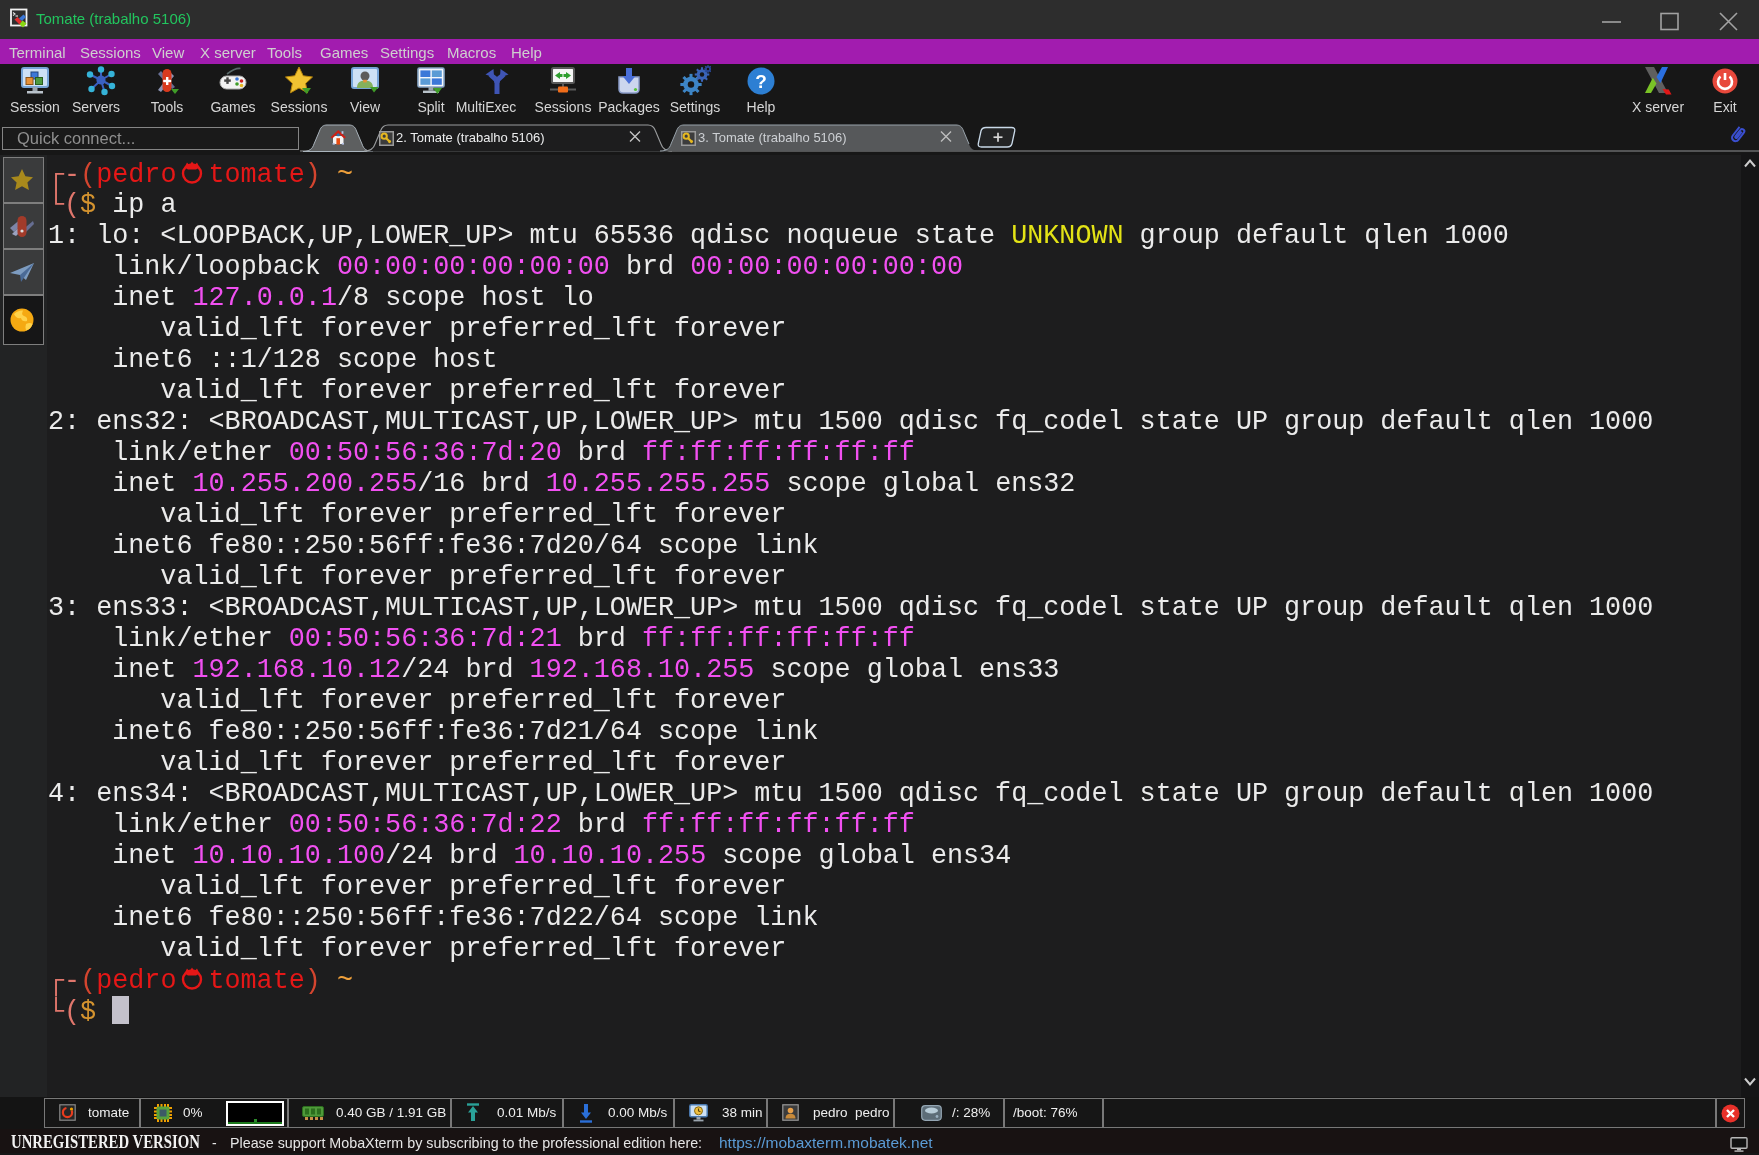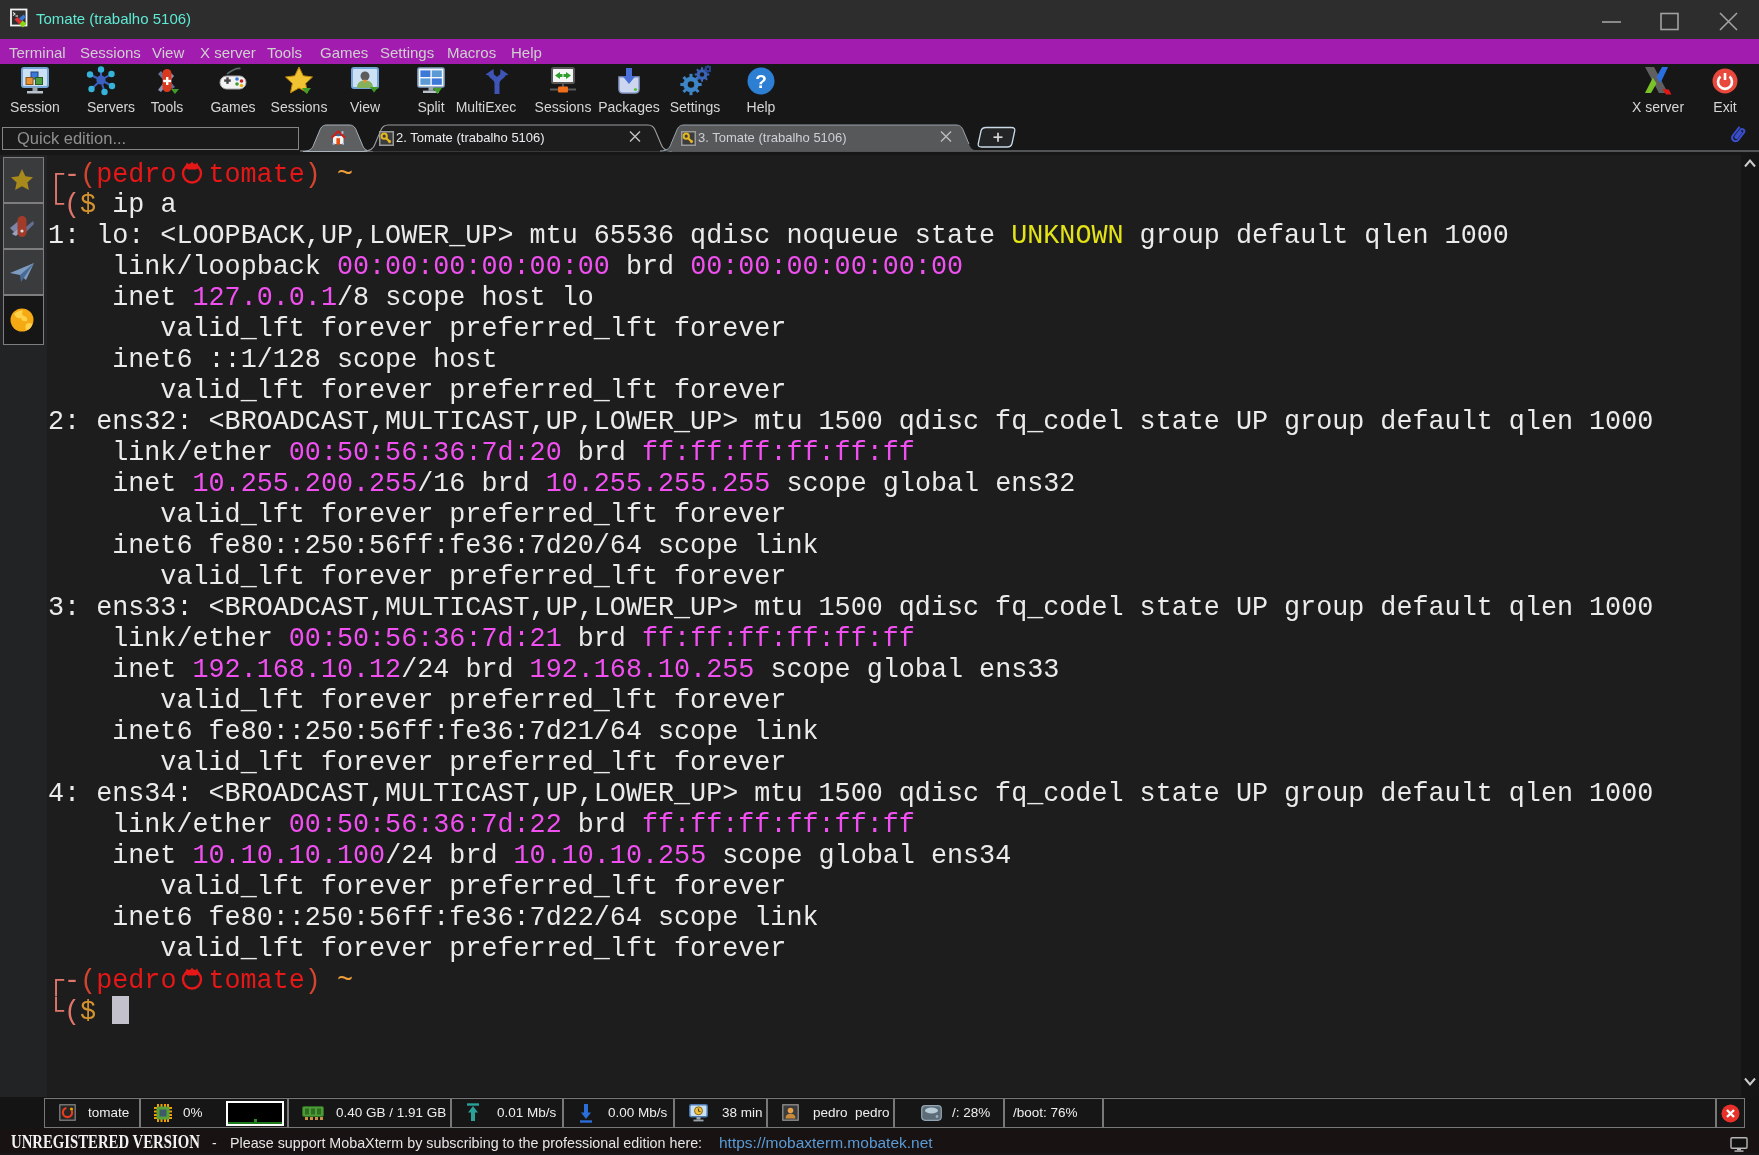--- a/index.html
+++ b/index.html
@@ -33,21 +33,21 @@
 </style></head><body>
 <div id="titlebar">
     <svg class="abs" style="left:10px;top:8px" width="18" height="22" viewBox="0 0 18 22">
       <rect x="1" y="1.5" width="15.5" height="16" fill="#2f2f2f" stroke="#f2f2f2" stroke-width="1.8"></rect>
       <path d="M3 4.5 L5 6 L3 7.5" stroke="#e8e8e8" stroke-width="1.1" fill="none"></path>
       <line x1="5.5" y1="8" x2="8" y2="8" stroke="#e8e8e8" stroke-width="1.1"></line>
       <path d="M4.5 11.5 L9.5 16.5 L12 13.5 L7.5 9 Z" fill="#e02e2e"></path>
       <path d="M9 10.5 L13.5 6.5 L16 9 L12 13 Z" fill="#3c78d8"></path>
       <path d="M9.5 16.5 L13 19.5 L16.5 15.5 L12.5 12.5 Z" fill="#8ad813"></path>
     </svg>
-    <div class="abs" style="left:36px;top:10px;font-size:15px;color:#5eead4">Tomate (trabalho 5106)</div>
+    <div class="abs" style="left:36px;top:10px;font-size:15px;color:#22c55e">Tomate (trabalho 5106)</div>
     <svg class="abs" style="left:1595px;top:8px" width="150" height="24" viewBox="0 0 150 24">
       <line x1="7" y1="14" x2="26" y2="14" stroke="#a2a2a2" stroke-width="1.6"></line>
       <rect x="66" y="5.5" width="17" height="16" fill="none" stroke="#a2a2a2" stroke-width="1.6"></rect>
       <path d="M125 5 L142 22 M142 5 L125 22" stroke="#a2a2a2" stroke-width="1.6"></path>
     </svg>
   </div>
 <div id="menubar">
     <span class="mi" style="left:9px">Terminal</span>
     <span class="mi" style="left:80px">Sessions</span>
     <span class="mi" style="left:152px">View</span>
@@ -76,21 +76,21 @@
       <line x1="16" y1="15" x2="6.5" y2="24" stroke="#3a60c0" stroke-width="2"></line>
       <line x1="16" y1="15" x2="5" y2="9.5" stroke="#3a60c0" stroke-width="2"></line>
       <circle cx="16" cy="4.5" r="3.2" fill="#35b3d8"></circle>
       <circle cx="26.5" cy="9" r="3.2" fill="#35b3d8"></circle>
       <circle cx="27" cy="21" r="3.2" fill="#35b3d8"></circle>
       <circle cx="19.5" cy="27" r="3.2" fill="#35b3d8"></circle>
       <circle cx="6.5" cy="24" r="3.2" fill="#35b3d8"></circle>
       <circle cx="5" cy="9.5" r="3.2" fill="#35b3d8"></circle>
       <circle cx="16" cy="15" r="4.6" fill="#3a60c0"></circle>
     </svg>
-    <div class="tblabel" style="left:51px">Servers</div>
+    <div class="tblabel" style="left:36px">Servers</div>
     <svg class="abs" style="left:151px;top:1px" width="32" height="32" viewBox="0 0 32 32">
       <path d="M7 25 L20 8 L23 11 L10 27 Z" fill="#8d95b5"></path>
       <path d="M24 22 L10 6 L7 9 L21 24 Z" fill="#676f94"></path>
       <rect x="11.5" y="4" width="9" height="23" rx="4.5" fill="#d93a1e"></rect>
       <rect x="15" y="12" width="2.4" height="8" fill="#fff"></rect>
       <rect x="12.2" y="14.8" width="8" height="2.4" fill="#fff"></rect>
       <path d="M20 24 L28 24 L24 29 Z" fill="#3f9c28"></path>
     </svg>
     <div class="tblabel" style="left:107px">Tools</div>
     <svg class="abs" style="left:217px;top:1px" width="32" height="32" viewBox="0 0 32 32">
@@ -248,21 +248,21 @@
       <path d="M660 29 C666 29 669.5 27 671 22 L676.5 9 C678 4.5 680.5 3 684 3 L956 3 C959.5 3 962 4.5 963.5 9 L969 22" fill="none" stroke="#98a2aa" stroke-width="1"></path>
       <path d="M986 5.5 L1011.5 5.5 Q1015.5 5.5 1014.7 9 L1012 21.5 Q1011.2 25 1007.2 25 L981.5 25 Q977.5 25 978.3 21.5 L981 9 Q981.8 5.5 986 5.5 Z" fill="#232425" stroke="#c9d9e8" stroke-width="1.3"></path>
       <line x1="993.5" y1="15.2" x2="1002.5" y2="15.2" stroke="#d8d8d8" stroke-width="1.7"></line>
       <line x1="998" y1="10.7" x2="998" y2="19.7" stroke="#d8d8d8" stroke-width="1.7"></line>
       <path d="M630 9.5 L640 19.5 M640 9.5 L630 19.5" stroke="#c4c4c4" stroke-width="1.4"></path>
       <path d="M941 9.5 L951 19.5 M951 9.5 L941 19.5" stroke="#bdbdbd" stroke-width="1.4"></path>
       <g transform="translate(1738,12.5) rotate(38)">
         <path d="M-3.5 -7 L-3.5 4 A3.5 3.5 0 0 0 3.5 4 L3.5 -5 A2.2 2.2 0 0 0 -0.9 -5 L-0.9 3 A1 1 0 0 0 1.1 3 L1.1 -4.5" fill="none" stroke="#3a4fd0" stroke-width="2"></path>
       </g>
     </svg>
-    <div class="qc">Quick edition...</div>
+    <div class="qc">Quick connect...</div>
     <svg class="abs" style="left:330px;top:7px" width="16" height="16" viewBox="0 0 16 16">
       <rect x="3" y="7" width="10.5" height="8" fill="#f4f4f4"></rect>
       <rect x="2.6" y="14" width="2.2" height="1.6" fill="#b9c6e8"></rect>
       <rect x="11.8" y="14" width="2.2" height="1.6" fill="#b9c6e8"></rect>
       <path d="M0.6 8.2 L8.25 1 L15.9 8.2 L14.2 9.6 L8.25 4 L2.3 9.6 Z" fill="#cc2016"></path>
       <rect x="11.6" y="2.2" width="1.8" height="2.6" fill="#b9c6e8"></rect>
       <rect x="6.4" y="9.2" width="3.6" height="6.4" fill="#e84d12"></rect>
       <rect x="7.2" y="4.8" width="2.2" height="2.4" fill="#2471b8"></rect>
     </svg>
     <svg class="abs" style="left:379px;top:9px" width="15" height="15" viewBox="0 0 15 15">

